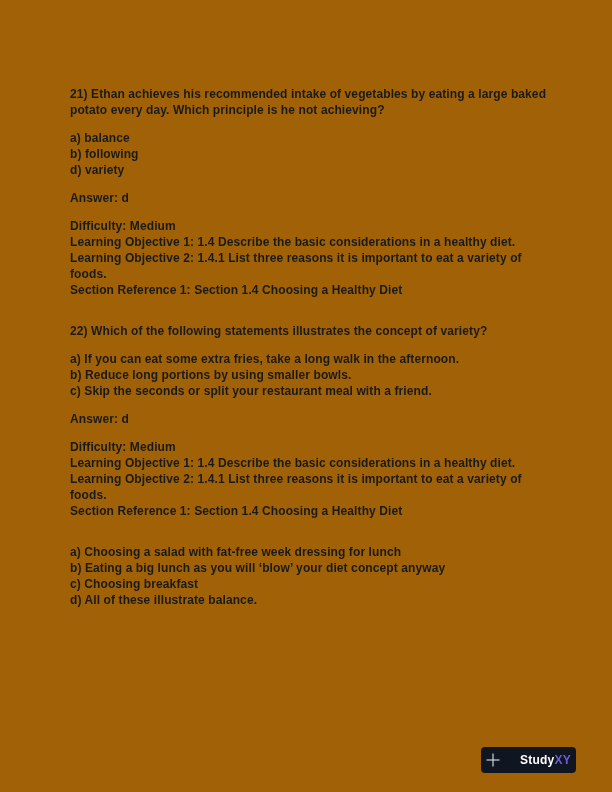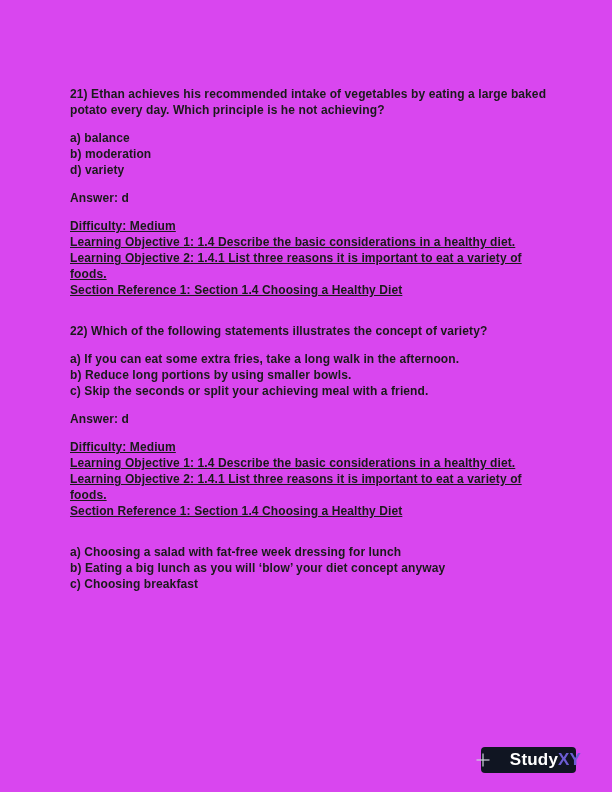--- a/index.html
+++ b/index.html
@@ -6,105 +6,106 @@
   html, body {
     width: 612px;
     height: 792px;
     background: #ffffff;
     font-family: "Liberation Sans", sans-serif;
   }
   .page {
     position: relative;
     width: 612px;
     height: 792px;
-    background: #d946ef;
+    background: #a16207;
     padding: 86px 60px 0 70px;
     overflow: hidden;
   }
   .doc-text {
     color: #1a1a1a;
     font-size: 12px;
     line-height: 16px;
     font-weight: 700;
     letter-spacing: 0.1px;
   }
   .question { margin-bottom: 25px; }
   .q-stem { margin-bottom: 12px; }
   .q-options { margin-bottom: 12px; }
   .q-answer { margin-bottom: 12px; }
-  .q-meta p { margin: 0; text-decoration: underline; }
+  .q-meta p { margin: 0; }
   .brand-badge {
     position: absolute;
     right: 36px;
     bottom: 19px;
     width: 95px;
     height: 26px;
     background: #101522;
     border-radius: 4px;
     display: flex;
     align-items: center;
     justify-content: center;
     gap: 5px;
   }
   .brand-badge .plus-icon {
     display: inline-flex;
     width: 14px;
     height: 14px;
   }
   .brand-name {
-    font-size: 17px;
+    font-size: 12px;
     font-weight: 700;
     color: #ffffff;
     letter-spacing: 0.2px;
     padding-left: 15px;
   }
   .brand-accent { font-weight: 700; }
 </style>
 </head>
 <body>
 
 <div class="page doc-text">
 
   <section class="question">
     <p class="q-stem">21) Ethan achieves his recommended intake of vegetables by eating a large baked potato every day. Which principle is he not achieving?</p>
     <div class="q-options">
       <p>a) balance</p>
-      <p>b) moderation</p>
+      <p>b) following</p>
       <p>d) variety</p>
     </div>
     <p class="q-answer">Answer: d</p>
     <div class="q-meta">
       <p>Difficulty: Medium</p>
       <p>Learning Objective 1: 1.4 Describe the basic considerations in a healthy diet.</p>
       <p>Learning Objective 2: 1.4.1 List three reasons it is important to eat a variety of foods.</p>
       <p>Section Reference 1: Section 1.4 Choosing a Healthy Diet</p>
     </div>
   </section>
 
   <section class="question">
     <p class="q-stem">22) Which of the following statements illustrates the concept of variety?</p>
     <div class="q-options">
       <p>a) If you can eat some extra fries, take a long walk in the afternoon.</p>
       <p>b) Reduce long portions by using smaller bowls.</p>
-      <p>c) Skip the seconds or split your achieving meal with a friend.</p>
+      <p>c) Skip the seconds or split your restaurant meal with a friend.</p>
     </div>
     <p class="q-answer">Answer: d</p>
     <div class="q-meta">
       <p>Difficulty: Medium</p>
       <p>Learning Objective 1: 1.4 Describe the basic considerations in a healthy diet.</p>
       <p>Learning Objective 2: 1.4.1 List three reasons it is important to eat a variety of foods.</p>
       <p>Section Reference 1: Section 1.4 Choosing a Healthy Diet</p>
     </div>
   </section>
 
   <section class="question">
     <div class="q-options">
       <p>a) Choosing a salad with fat-free week dressing for lunch</p>
       <p>b) Eating a big lunch as you will ‘blow’ your diet concept anyway</p>
       <p>c) Choosing breakfast</p>
+      <p>d) All of these illustrate balance.</p>
     </div>
   </section>
 
   <div class="brand-badge" style="background: rgb(16, 21, 34);">
     <span class="plus-icon">
       <svg viewBox="0 0 14 14" width="14" height="14">
         <line x1="7" y1="0.5" x2="7" y2="13.5" stroke="#cdd3dd" stroke-width="1.2"></line>
         <line x1="0.5" y1="7" x2="13.5" y2="7" stroke="#cdd3dd" stroke-width="1.2"></line>
       </svg>
     </span>

